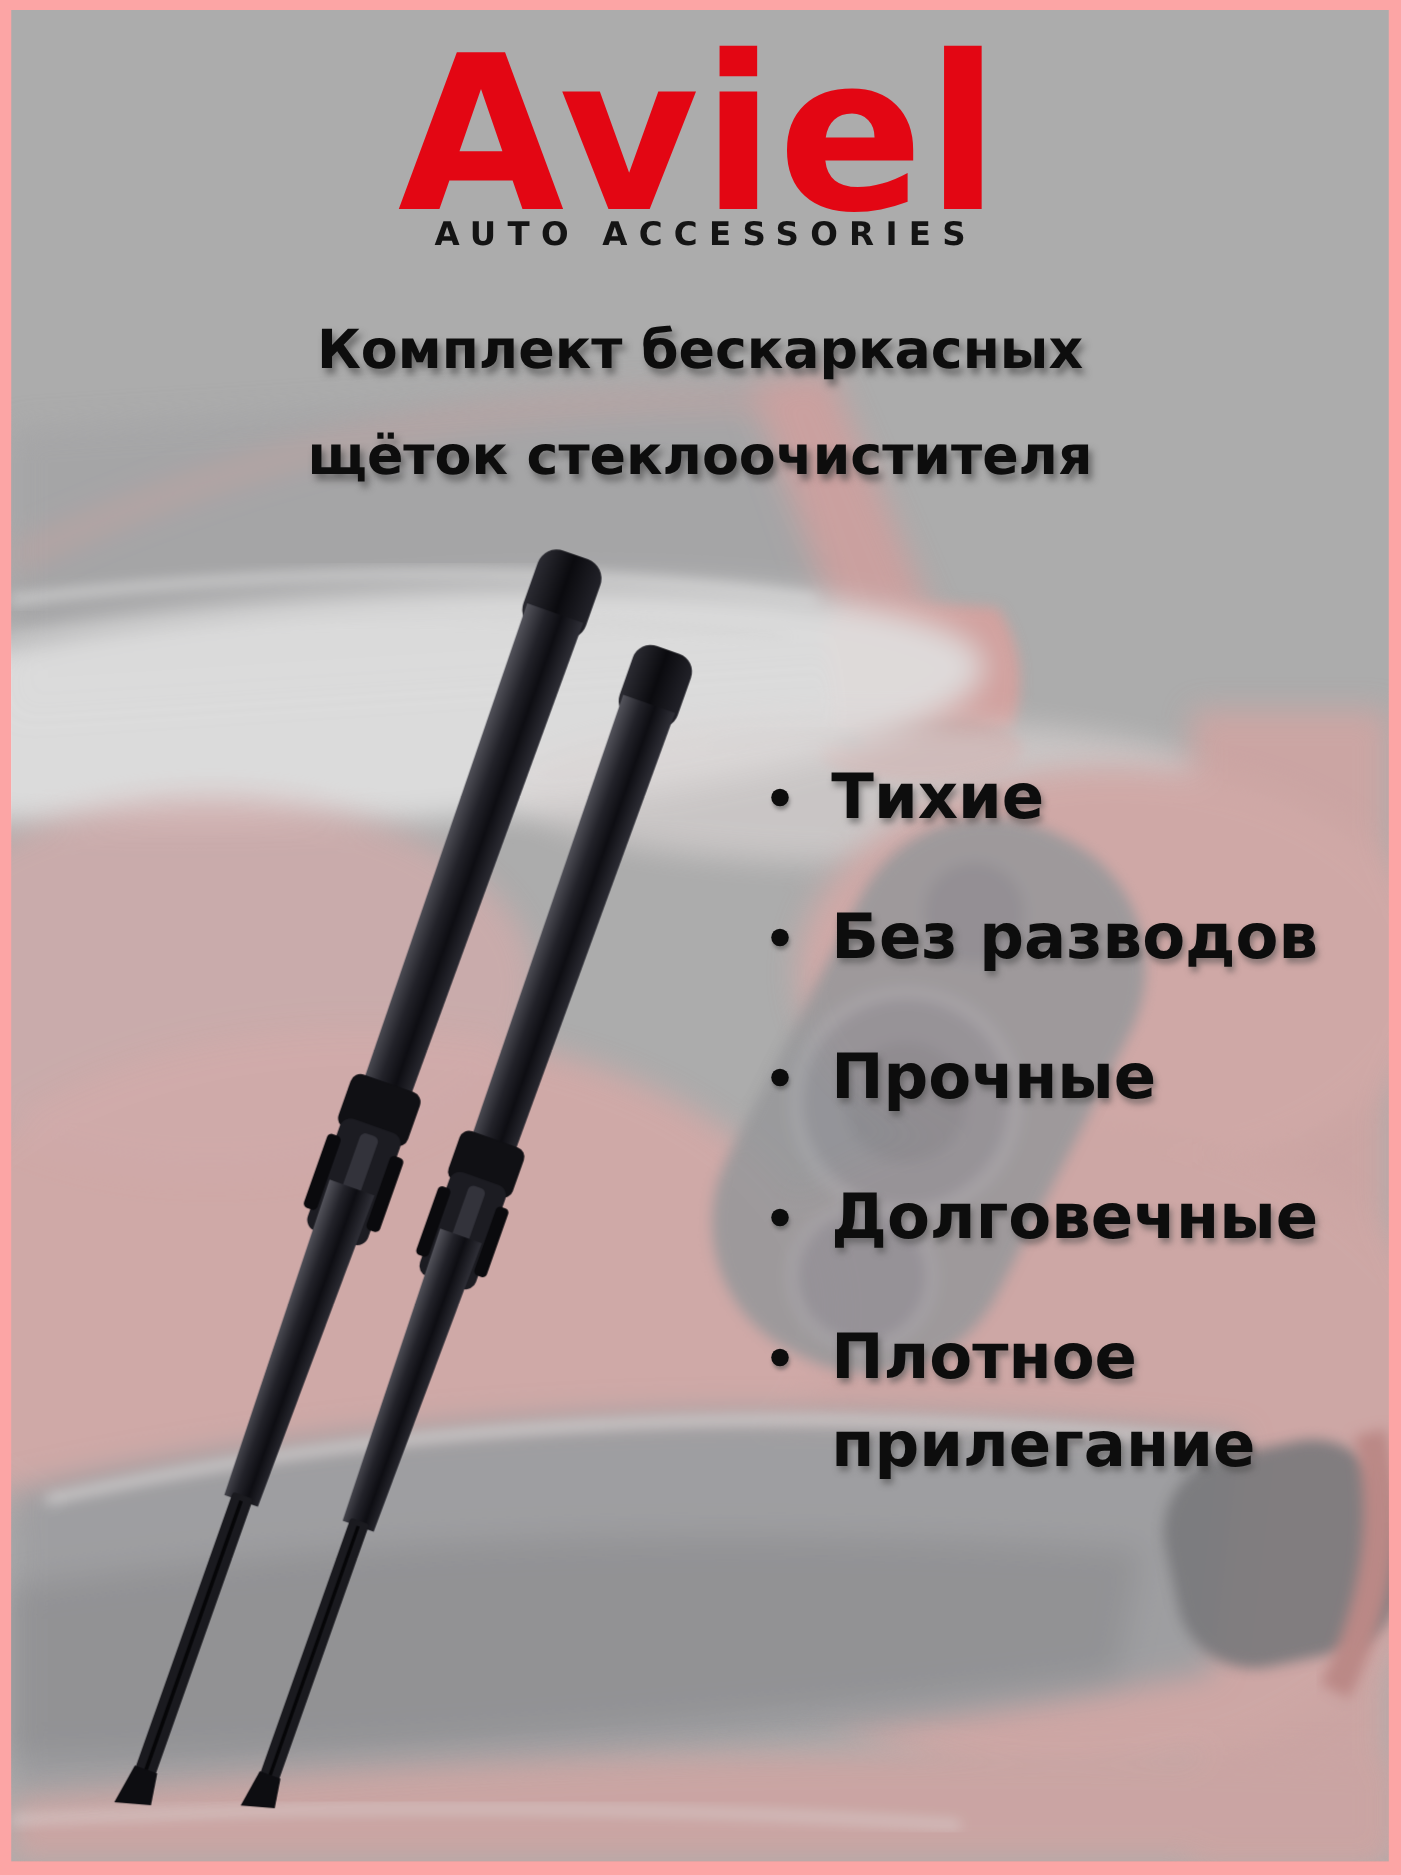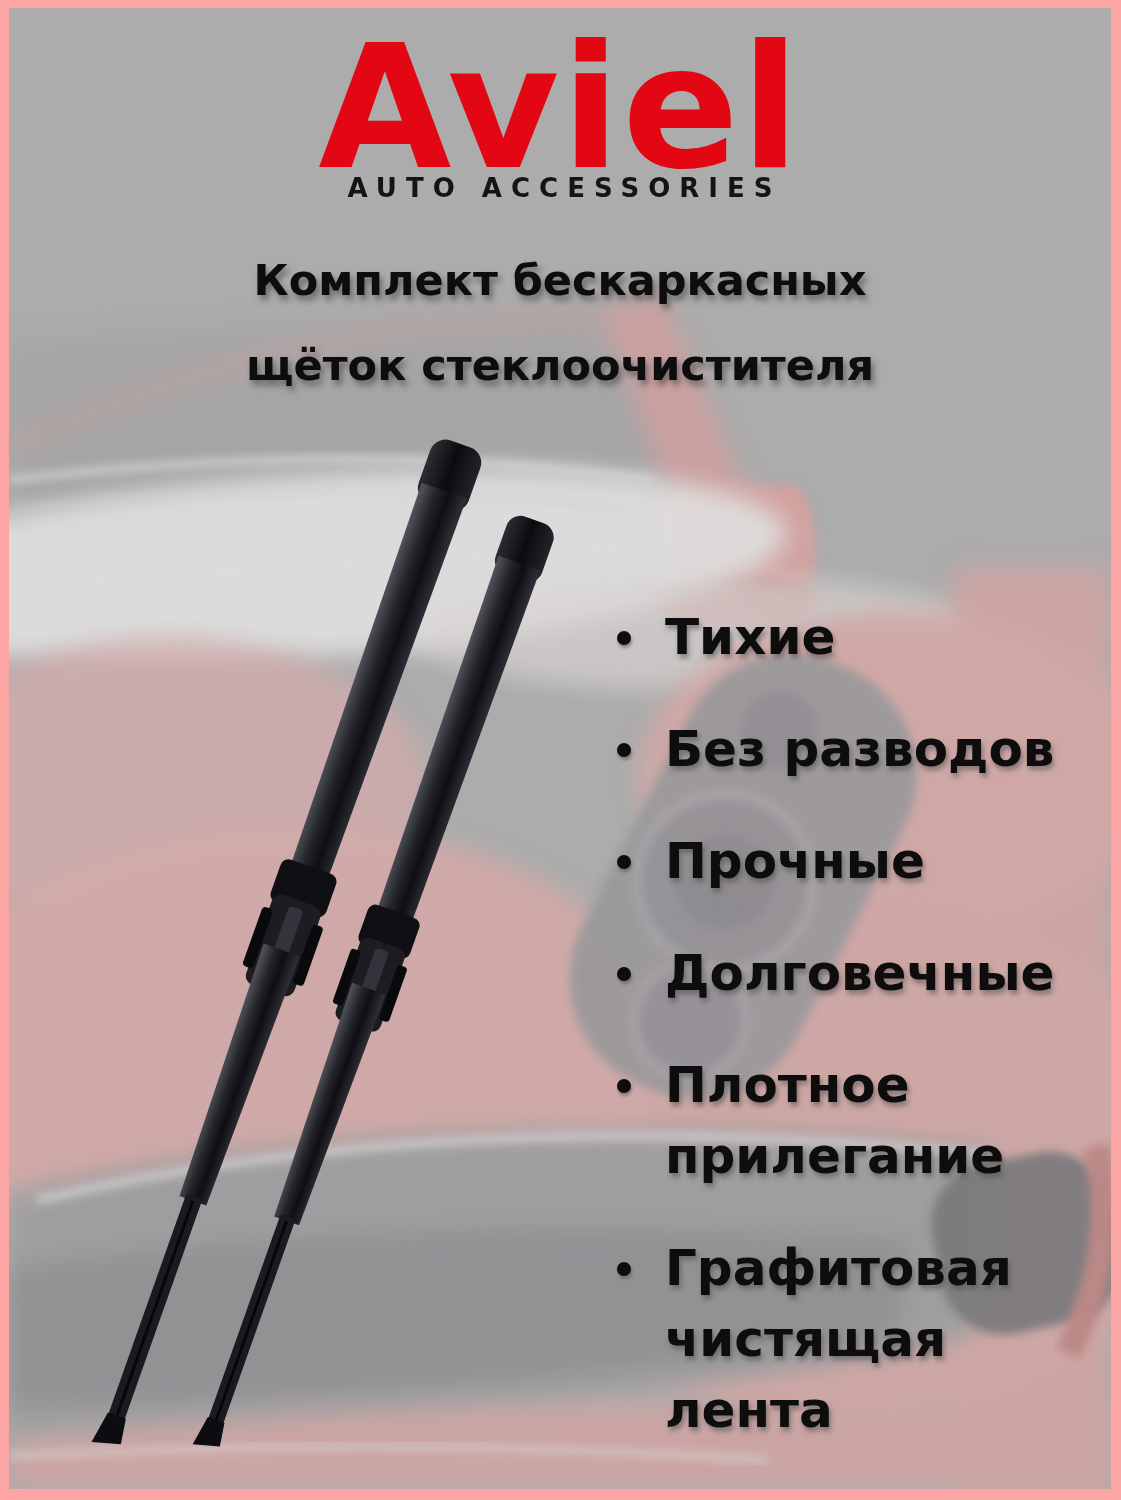--- a/index.html
+++ b/index.html
@@ -179,20 +179,16 @@
         <span class="ftxt">Прочные</span>
       </li>
       <li>
         <span class="dot"></span>
         <span class="ftxt">Долговечные</span>
       </li>
       <li>
         <span class="dot"></span>
         <span class="ftxt">Плотное прилегание</span>
       </li>
-      <li>
-        <span class="dot"></span>
-        <span class="ftxt">Графитовая чистящая лента</span>
-      </li>
     </ul>
 
   </div>
 </div>
 
 </body></html>

